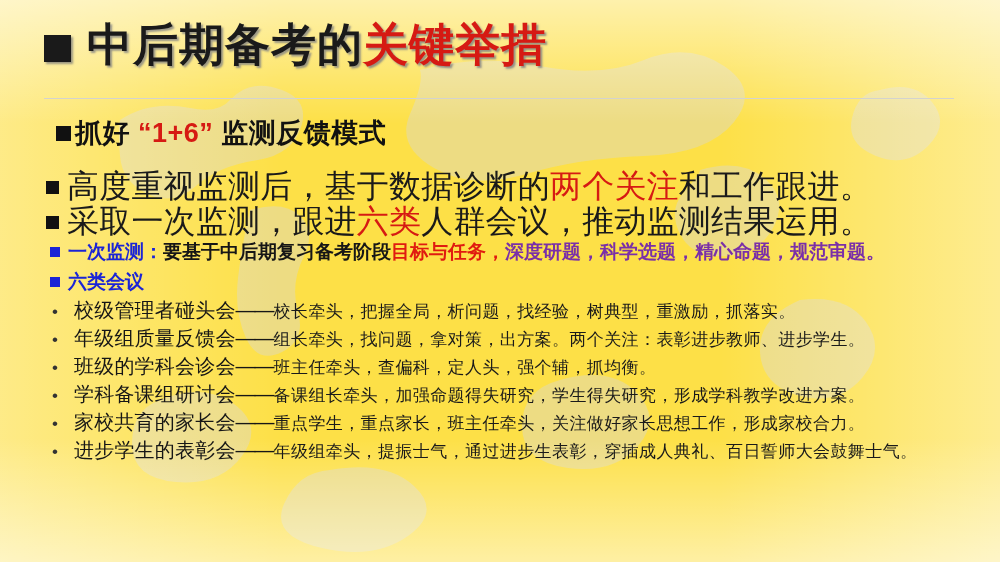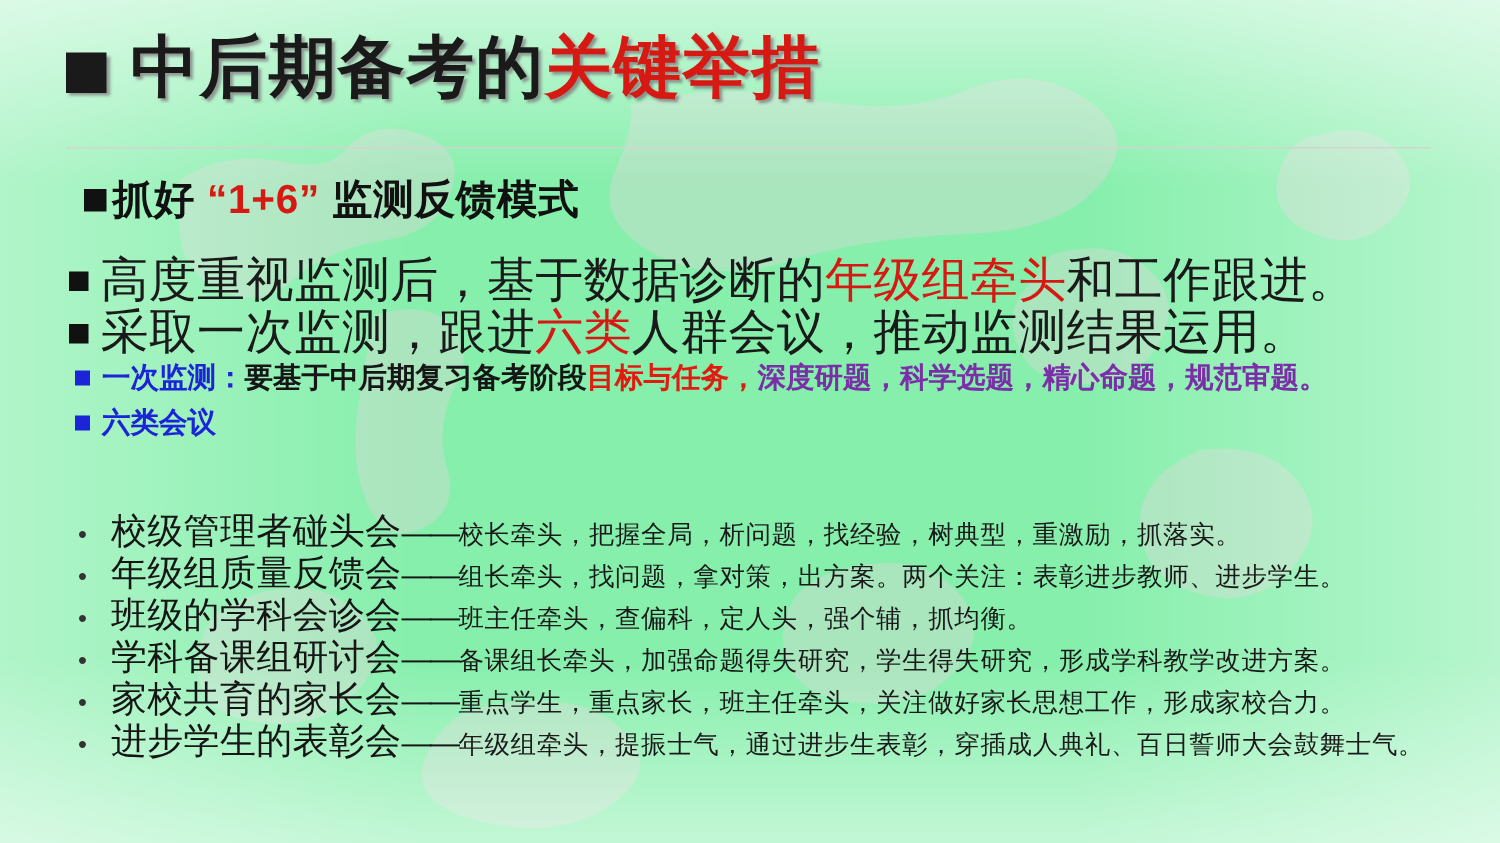--- a/index.html
+++ b/index.html
@@ -9,21 +9,21 @@
   body {
     width: 1000px;
     height: 562px;
     overflow: hidden;
     font-family: "Liberation Sans", "DejaVu Sans", sans-serif;
   }
   .slide {
     position: relative;
     width: 1000px;
     height: 562px;
-    background: #86efac;
+    background: #fde047;
     overflow: hidden;
   }
   
   .watermark {
     position: absolute;
     inset: 0;
     pointer-events: none;
     opacity: 0.5;
   }
   .watermark svg { display:block; width:100%; height:100%; }
@@ -163,25 +163,24 @@
     white-space: nowrap;
   }
   .dot {
     display: inline-block;
     width: 22px;
     color: #333;
     font-size: 17px;
     flex: 0 0 22px;
   }
   .lead {
-    font-size: 24px;
+    font-size: 20px;
     color: #161616;
     font-weight: 400;
     letter-spacing: 0.2px;
-    margin-top: 41px;
   }
   .dash {
     font-size: 20px;
     color: #161616;
     letter-spacing: -1px;
   }
   .tail {
     font-family: "DejaVu Serif", "Liberation Serif", serif;
     font-size: 17px;
     color: #1a1a1a;
@@ -226,21 +225,21 @@
       <span class="h1-red">“</span>
       <span class="h1-red">1+6</span>
       <span class="h1-red">”</span>
       <span class="h1-sp"></span>
       <span class="h1-txt">监测反馈模式</span>
     </div>
 
     <div class="b2" style="top:165px;">
       <span class="b2-sq"></span>
       <span>高度重视监测后，基于数据诊断的</span>
-      <span class="red">年级组牵头</span>
+      <span class="red">两个关注</span>
       <span>和工作跟进。</span>
     </div>
 
     <div class="b2" style="top:200px;">
       <span class="b2-sq"></span>
       <span>采取一次监测，跟进</span>
       <span class="red">六类</span>
       <span>人群会议，推动监测结果运用。</span>
     </div>
 

